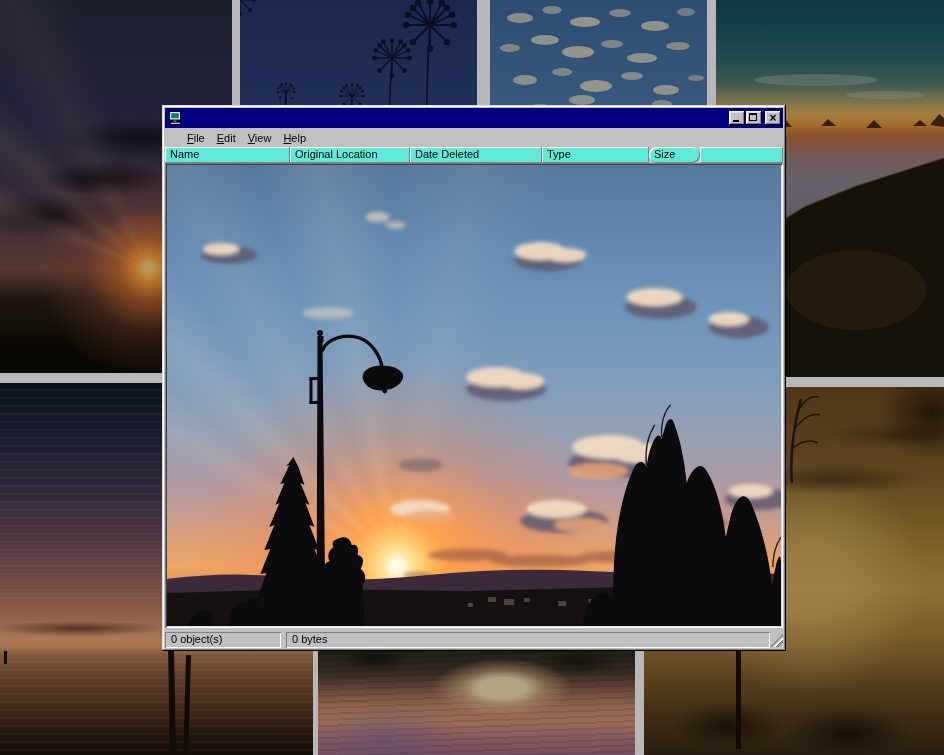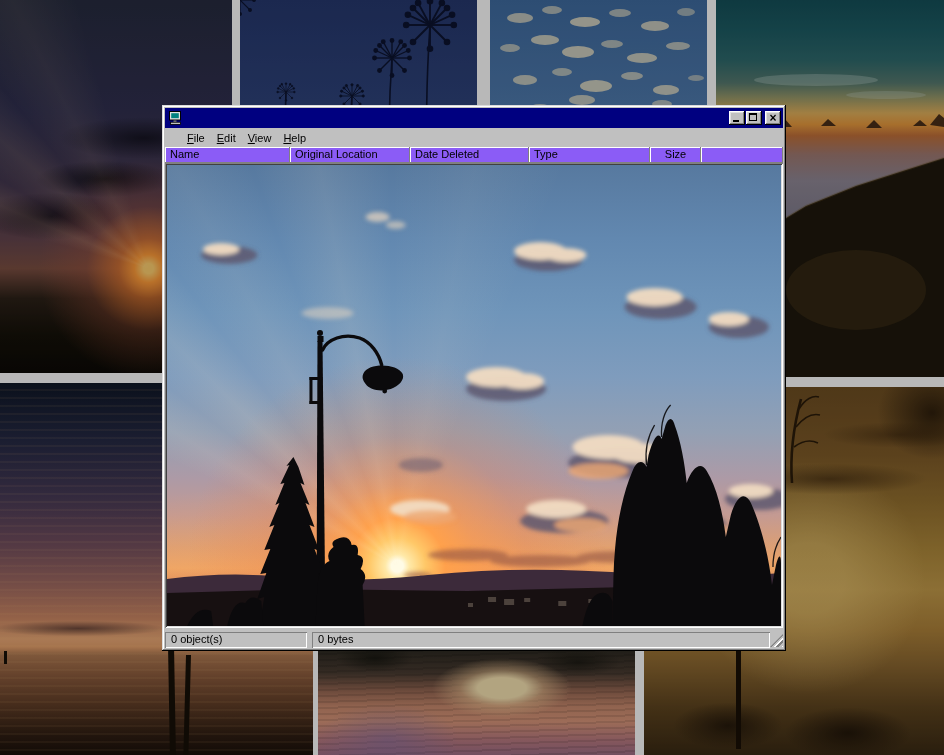--- a/index.html
+++ b/index.html
@@ -58,38 +58,38 @@
     box-shadow:inset -1px -1px 0 #000,inset 1px 1px 0 #fff,inset -2px -2px 0 #808080,inset 2px 2px 0 #dfdfdf;}
   .tb-btn.close{margin-left:3px;}
   .g-min{position:absolute;left:4px;bottom:3px;width:6px;height:2px;background:#000;}
   .g-max{position:absolute;left:3px;top:2px;width:8px;height:8px;border:1px solid #000;border-top-width:2px;box-sizing:border-box;}
   .g-close{position:absolute;inset:0;display:flex;align-items:center;justify-content:center;
     font-size:12px;font-weight:bold;color:#000;line-height:1;padding-bottom:1px;}
   .menubar{height:19px;flex:0 0 auto;display:flex;align-items:center;padding-left:16px;}
   .menu-item{font-size:11px;color:#000;padding:2px 6px;}
   .hot{text-decoration:underline;}
   .headerrow{height:16px;flex:0 0 auto;display:flex;}
-  .hcell{background:#8b5cf6;box-shadow:inset -1px -1px 0 #808080,inset 1px 1px 0 #fff;
+  .hcell{background:#5eead4;box-shadow:inset -1px -1px 0 #808080,inset 1px 1px 0 #fff;
     font-size:11px;color:#000;padding:1px 5px;box-sizing:border-box;white-space:nowrap;overflow:hidden;}
-  .c0{width:125px;}.c1{width:120px;}.c2{width:119px;}.c3{width:121px;}
-  .c4{width:51px;text-align:center;}.c5{flex:1;}
+  .c0{width:125px;}.c1{width:120px;}.c2{width:132px;}.c3{width:107px;}
+  .c4{width:51px;text-align:left;border-radius:8px;}.c5{flex:1;}
   .content{flex:1;position:relative;
     box-shadow:inset 1px 1px 0 #808080,inset -1px -1px 0 #fff,inset 2px 2px 0 #404040,inset -2px -2px 0 #dfdfdf;}
   .photo{position:absolute;inset:2px;overflow:hidden;
     background:
       radial-gradient(circle at 37.5% 87%, #fffbe6 0 6px, #ffe9a8 12px, #ffc868 28px, #ffa14c 48px, rgba(255,150,70,.55) 80px, rgba(235,125,70,.25) 130px, rgba(235,125,70,0) 210px),
       radial-gradient(ellipse 90% 30% at 40% 88%, rgba(255,170,95,.40), rgba(255,170,95,0) 70%),
       linear-gradient(180deg,#57799f 0%,#6288b0 16%,#6f95ba 32%,#7f9cbd 46%,#93a0b4 58%,#ad9aa6 68%,#c49a92 76%,#dc9f74 83%,#eda566 87.5%,#e0925e 90%,#7c4a48 92.2%,#47303c 93.4%,#241a1c 95.5%,#140e10 100%);}
   .rays{position:absolute;inset:0;
     background:conic-gradient(from 295deg at 37.5% 87%, rgba(255,236,205,0) 0deg, rgba(255,236,205,.09) 6deg, rgba(255,236,205,0) 13deg, rgba(255,236,205,.11) 20deg, rgba(255,236,205,0) 28deg, rgba(255,236,205,.07) 36deg, rgba(255,236,205,0) 45deg, rgba(255,236,205,.10) 54deg, rgba(255,236,205,0) 64deg, rgba(255,236,205,.06) 76deg, rgba(255,236,205,0) 88deg, rgba(255,236,205,0) 360deg);}
   .photo svg{position:absolute;inset:0;width:100%;height:100%;}
   .statusbar{height:20px;flex:0 0 auto;display:flex;align-items:flex-end;gap:5px;position:relative;}
   .spanel{height:16px;box-shadow:inset 1px 1px 0 #808080,inset -1px -1px 0 #fff;
     font-size:11px;color:#000;padding:1px 6px;box-sizing:border-box;white-space:nowrap;}
-  .sp1{width:142px;}
+  .sp1{width:116px;}
   .sp2{flex:1;margin-right:13px;margin-top:32px;}
   .grip{position:absolute;right:0;bottom:1px;width:13px;height:13px;
     background:repeating-linear-gradient(135deg,#c0c0c0 0 2px,#fff 2px 3px,#808080 3px 5px);
     clip-path:polygon(100% 0,100% 100%,0 100%);}
 </style>
 </head>
 <body>
 
 <div class="collage">
   <div class="ph" id="phA"></div>

